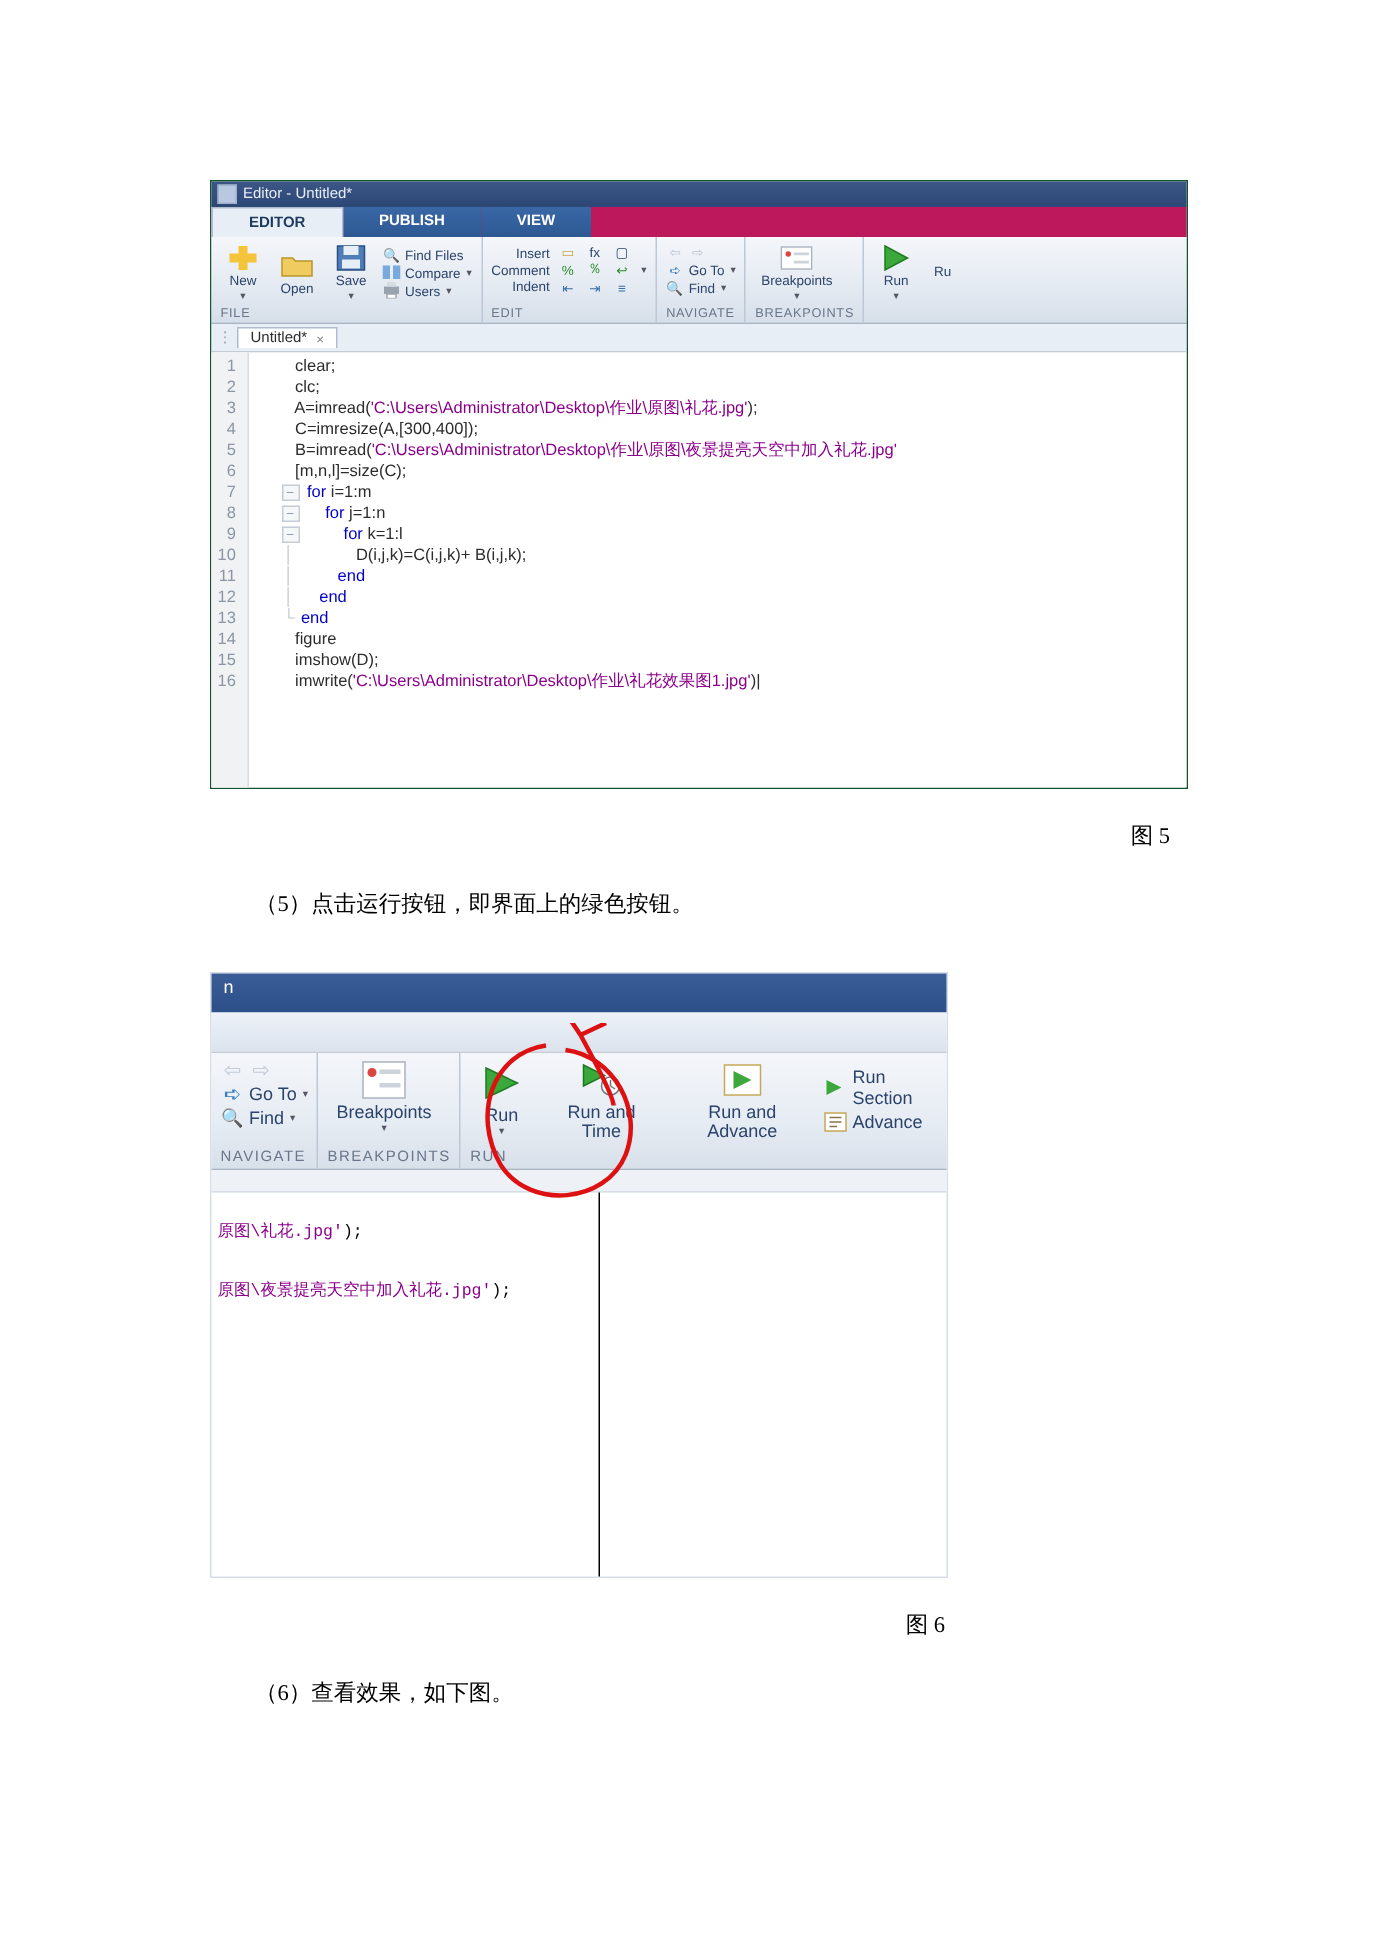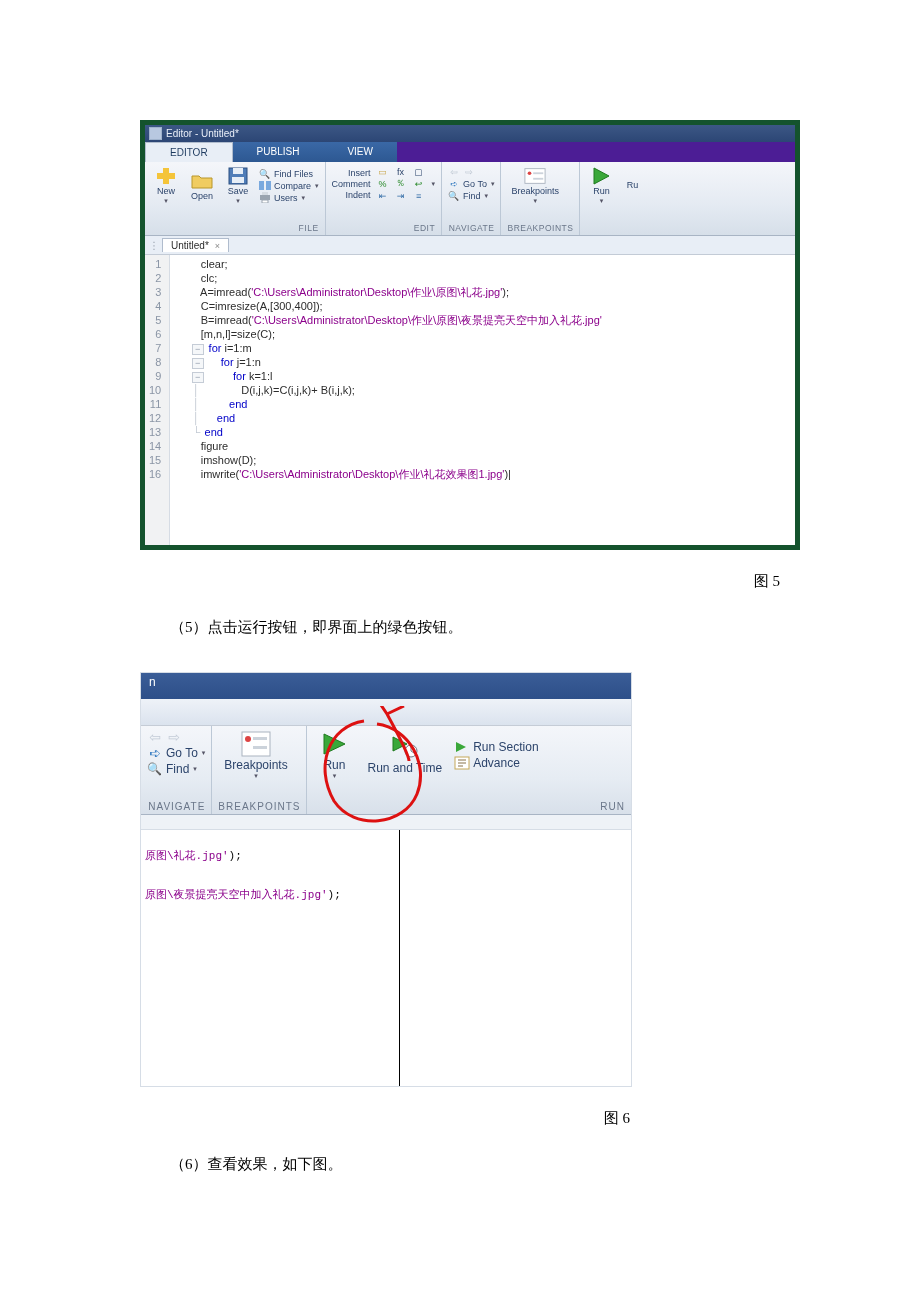--- a/index.html
+++ b/index.html
@@ -23,21 +23,21 @@
   }
   .caption {
     text-align: right;
     margin: 22px 0;
     font-family: "SimSun", serif;
   }
 
   
   .matlab-editor {
     width: 650px;
-    border: 5px solid #14532d;
+    border: 1px solid #14532d;
     background: #fff;
     font-family: Tahoma, Arial, sans-serif;
     font-size: 10px;
     color: #2c2c2c;
   }
   .ml-titlebar {
     background: linear-gradient(#3c5785, #2c4675);
     color: #e8eef8;
     padding: 2px 4px;
     display: flex;
@@ -46,21 +46,22 @@
     font-size: 10px;
   }
   .ml-logo {
     width: 11px; height: 11px;
     background: #b8c8e0;
     border: 1px solid #9fb2cc;
     display: inline-block;
   }
   .ml-tabs {
     display: flex;
-    background: #4c1d95;
+    background: #be185d;
+    font-weight: bold;
   }
   .ml-tab {
     padding: 4px 24px;
     font-size: 10px;
     text-align: center;
   }
   .ml-tab.active {
     background: #e8eef6;
     color: #1d3a5f;
     border: 1px solid #b0bccd;
@@ -80,22 +81,22 @@
     border-right: 1px solid #bcc8d6;
     padding: 4px 6px 2px 6px;
     display: flex;
     flex-direction: column;
     justify-content: space-between;
   }
   .ts-group-body { display: flex; align-items: center; gap: 6px; }
   .ts-group-label {
     font-size: 8.5px;
     color: #6a7689;
-    text-align: right;
-    margin-top: 18px;
+    text-align: left;
+    margin-top: 2px;
     letter-spacing: 0.5px;
   }
   .ts-bigbtn {
     display: flex;
     flex-direction: column;
     align-items: center;
     gap: 1px;
     padding: 0 4px;
     font-size: 9px;
     color: #2c446b;
@@ -505,20 +506,29 @@
             <span class="ico">
               <svg width="28" height="24" viewBox="0 0 28 24">
                   <polygon points="2,2 16,9 2,16" fill="#3aa83a" stroke="#1f7a1f"></polygon>
                   <circle cx="20" cy="16" r="6" fill="#fff" stroke="#6d7784"></circle>
                   <line x1="20" y1="16" x2="20" y2="12" stroke="#6d7784"></line>
                   <line x1="20" y1="16" x2="23" y2="18" stroke="#6d7784"></line>
                 </svg>
             </span>
             <span class="lbl" style="text-align:center;line-height:1.1;">Run and Time</span>
           </div>
+          <div class="ts-bigbtn">
+            <span class="ico">
+              <svg width="28" height="24" viewBox="0 0 28 24">
+                  <rect x="2" y="2" width="24" height="20" fill="#fff" stroke="#c6a858"></rect>
+                  <polygon points="8,6 20,12 8,18" fill="#3aa83a"></polygon>
+                </svg>
+            </span>
+            <span class="lbl" style="text-align:center;line-height:1.1;">Run and Advance</span>
+          </div>
           <div class="ts-list">
             <div class="ts-list-item">
               <span class="sm-ico">
                 <svg width="16" height="14">
                     <polygon points="2,2 12,7 2,12" fill="#3aa83a"></polygon>
                   </svg>
               </span>
               <span>Run Section</span>
             </div>
             <div class="ts-list-item">

